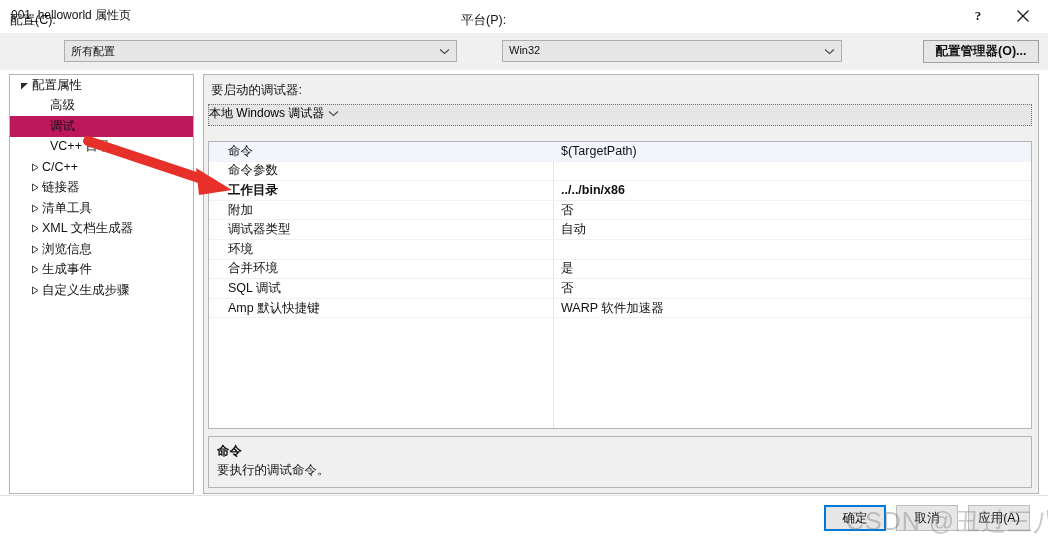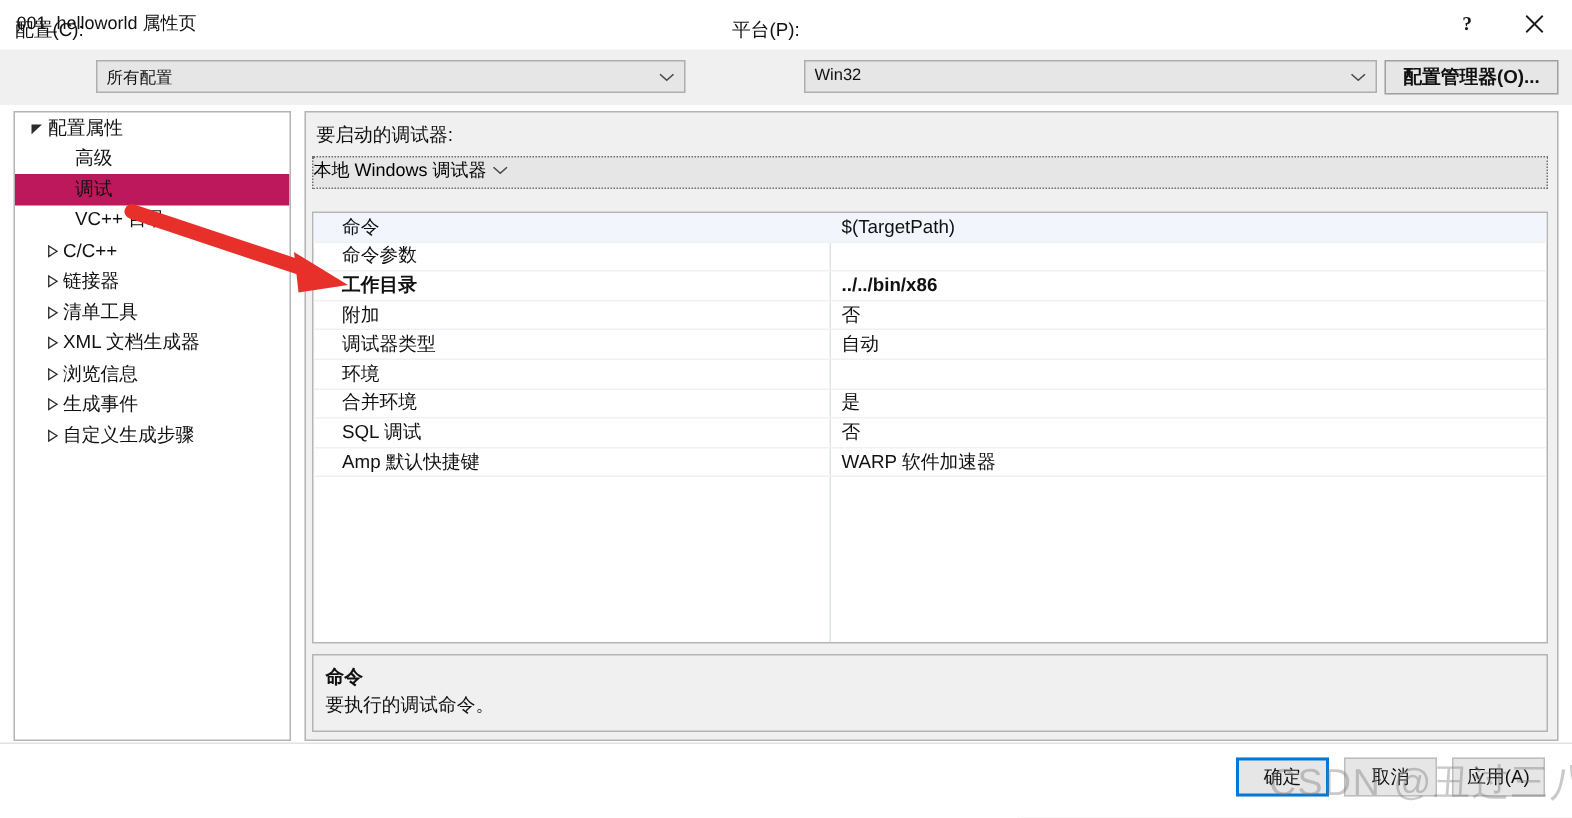--- a/index.html
+++ b/index.html
@@ -52,21 +52,21 @@
     width: 1048px; height: 37px;
     background: #f0f0f0;
   }
   .lbl {
     position: absolute;
     font-size: 12.5px;
     color: #111;
     white-space: nowrap;
   }
   .lbl-config { left: 10px; top: 12px; }
-  .lbl-platform { left: 488px; top: 12px; }
+  .lbl-platform { left: 461px; top: 12px; }
 
   .combo {
     position: absolute;
     background: #e6e6e6;
     border: 1px solid #aeaeae;
     height: 22px;
     box-sizing: border-box;
   }
   .combo .val {
     position: absolute;
@@ -78,21 +78,21 @@
   }
   .combo .arrow {
     position: absolute;
     right: 3px; top: 0;
     width: 18px; height: 20px;
     display: flex;
     align-items: center;
     justify-content: center;
   }
   #combo-config { left: 64px; top: 40px; width: 393px; }
-  #combo-platform { left: 536px; top: 40px; width: 382px; }
+  #combo-platform { left: 502px; top: 40px; width: 340px; }
 
   .pushbtn {
     position: absolute;
     background: #e6e6e6;
     border: 1px solid #a0a0a0;
     box-sizing: border-box;
     font-family: "Liberation Sans", "DejaVu Sans", sans-serif;
     font-size: 12.5px;
     color: #111;
     display: flex;

